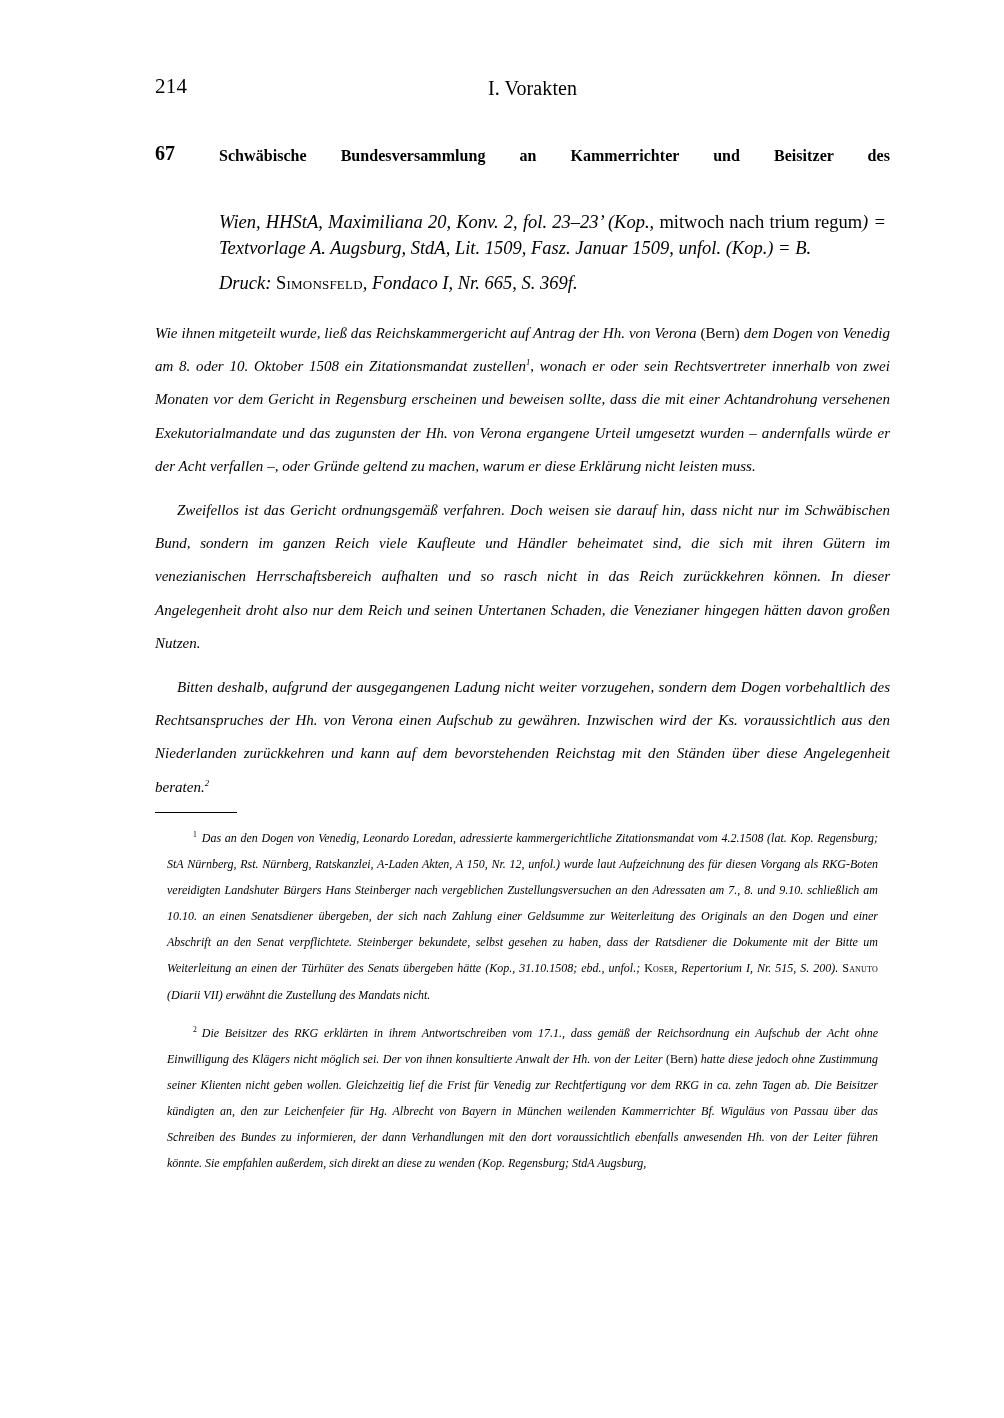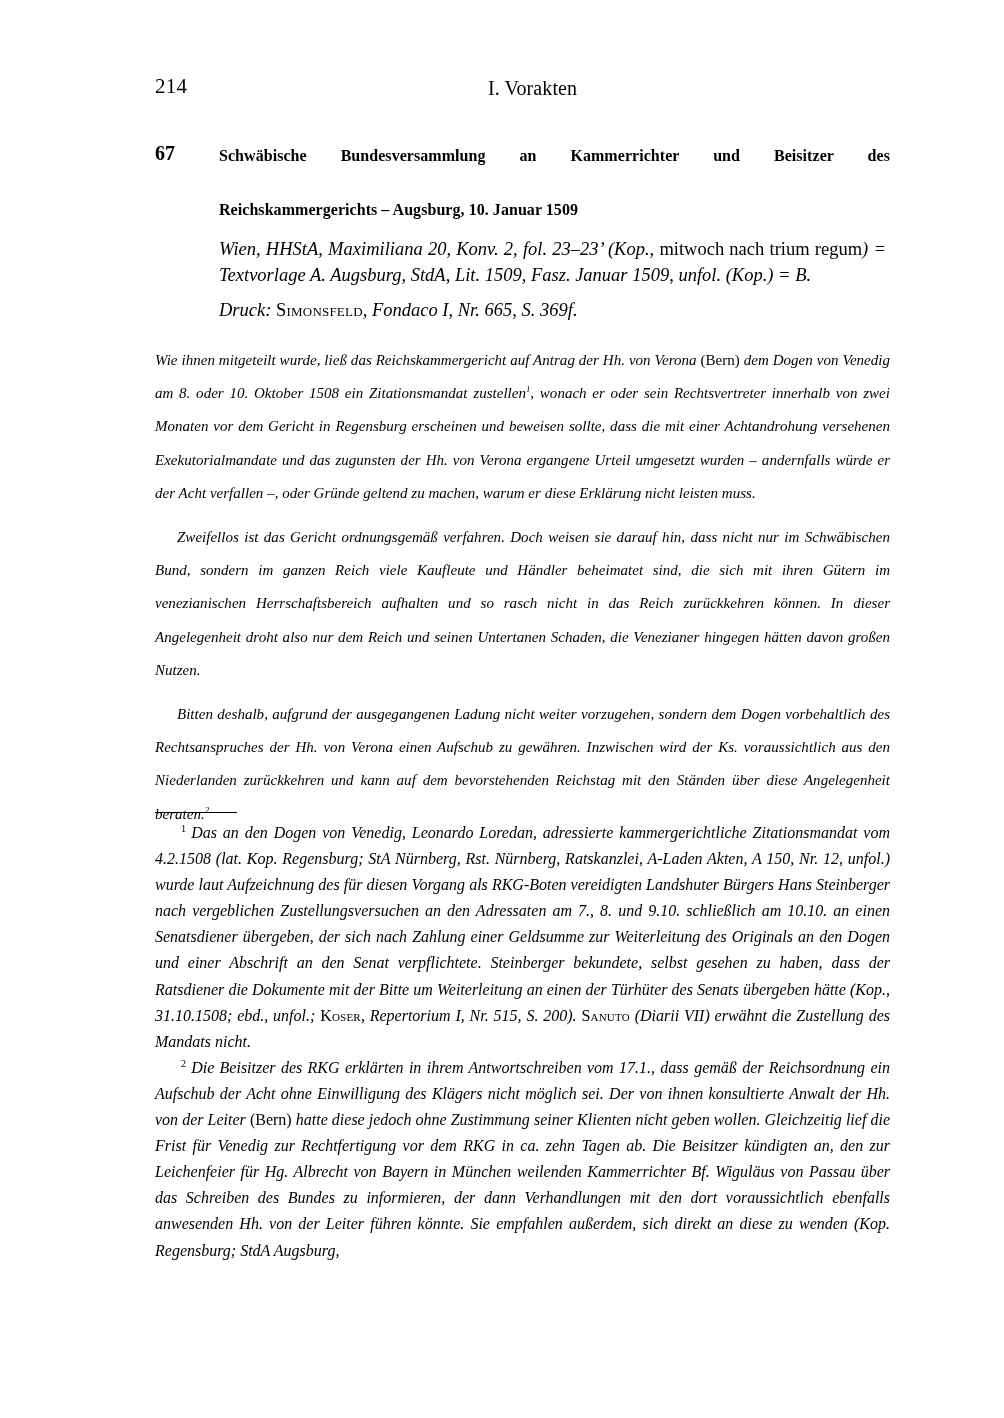--- a/index.html
+++ b/index.html
@@ -136,22 +136,22 @@
     top: 812px;
     width: 735px;
   }
   .fn-rule {
     width: 82px;
     height: 0;
     border-top: 1.2px solid #000;
     margin: 0 0 7px 0;
   }
   .footnotes p {
-    margin: 0;
-    font-size: 16px;
+    margin: 12px;
+    font-size: 12px;
     line-height: 26.1px;
     font-style: italic;
     text-align: justify;
     text-justify: inter-word;
     text-indent: 26px;
   }
   .footnotes .fn-marker {
     font-style: normal;
     font-size: 0.64em;
     vertical-align: super;
@@ -172,21 +172,20 @@
 
     <div class="runninghead">
       <span class="folio">214</span>
       <span class="head-title">I. Vorakten</span>
     </div>
 
     <div class="doc-head">
       <span class="doc-number">67</span>
       <div class="doc-title">
         <span class="l1">Schwäbische Bundesversammlung an Kammerrichter und Beisitzer des</span>
-        <span>Reichskammergerichts – Augsburg, 10. Januar 1509</span>
       </div>
     </div>
 
     <div class="apparatus">
       <p><span>Wien, HHStA, Maximiliana 20, Konv. 2, fol. 23–23’ (Kop.,</span><span class="roman"> mitwoch nach trium regum</span><span>) = Textvorlage A. Augsburg, StdA, Lit. 1509, Fasz. Januar 1509, unfol. (Kop.) = B.</span></p>
       <p><span>Druck:</span> <span class="smallcaps">Simonsfeld</span><span>, Fondaco I, Nr. 665, S. 369f.</span></p>
     </div>
 
     <div class="body-text">
       <p><span>Wie ihnen mitgeteilt wurde, ließ das Reichskammergericht auf Antrag der Hh. von Verona </span><span class="roman">(Bern)</span><span> dem Dogen von Venedig am 8. oder 10. Oktober 1508 ein Zitationsmandat zustellen</span><sup>1</sup><span>, wonach er oder sein Rechtsvertreter innerhalb von zwei Monaten vor dem Gericht in Regensburg erscheinen und beweisen sollte, dass die mit einer Achtandrohung versehenen Exekutorialmandate und das zugunsten der Hh. von Verona ergangene Urteil umgesetzt wurden – andernfalls würde er der Acht verfallen –, oder Gründe geltend zu machen, warum er diese Erklärung nicht leisten muss.</span></p>

